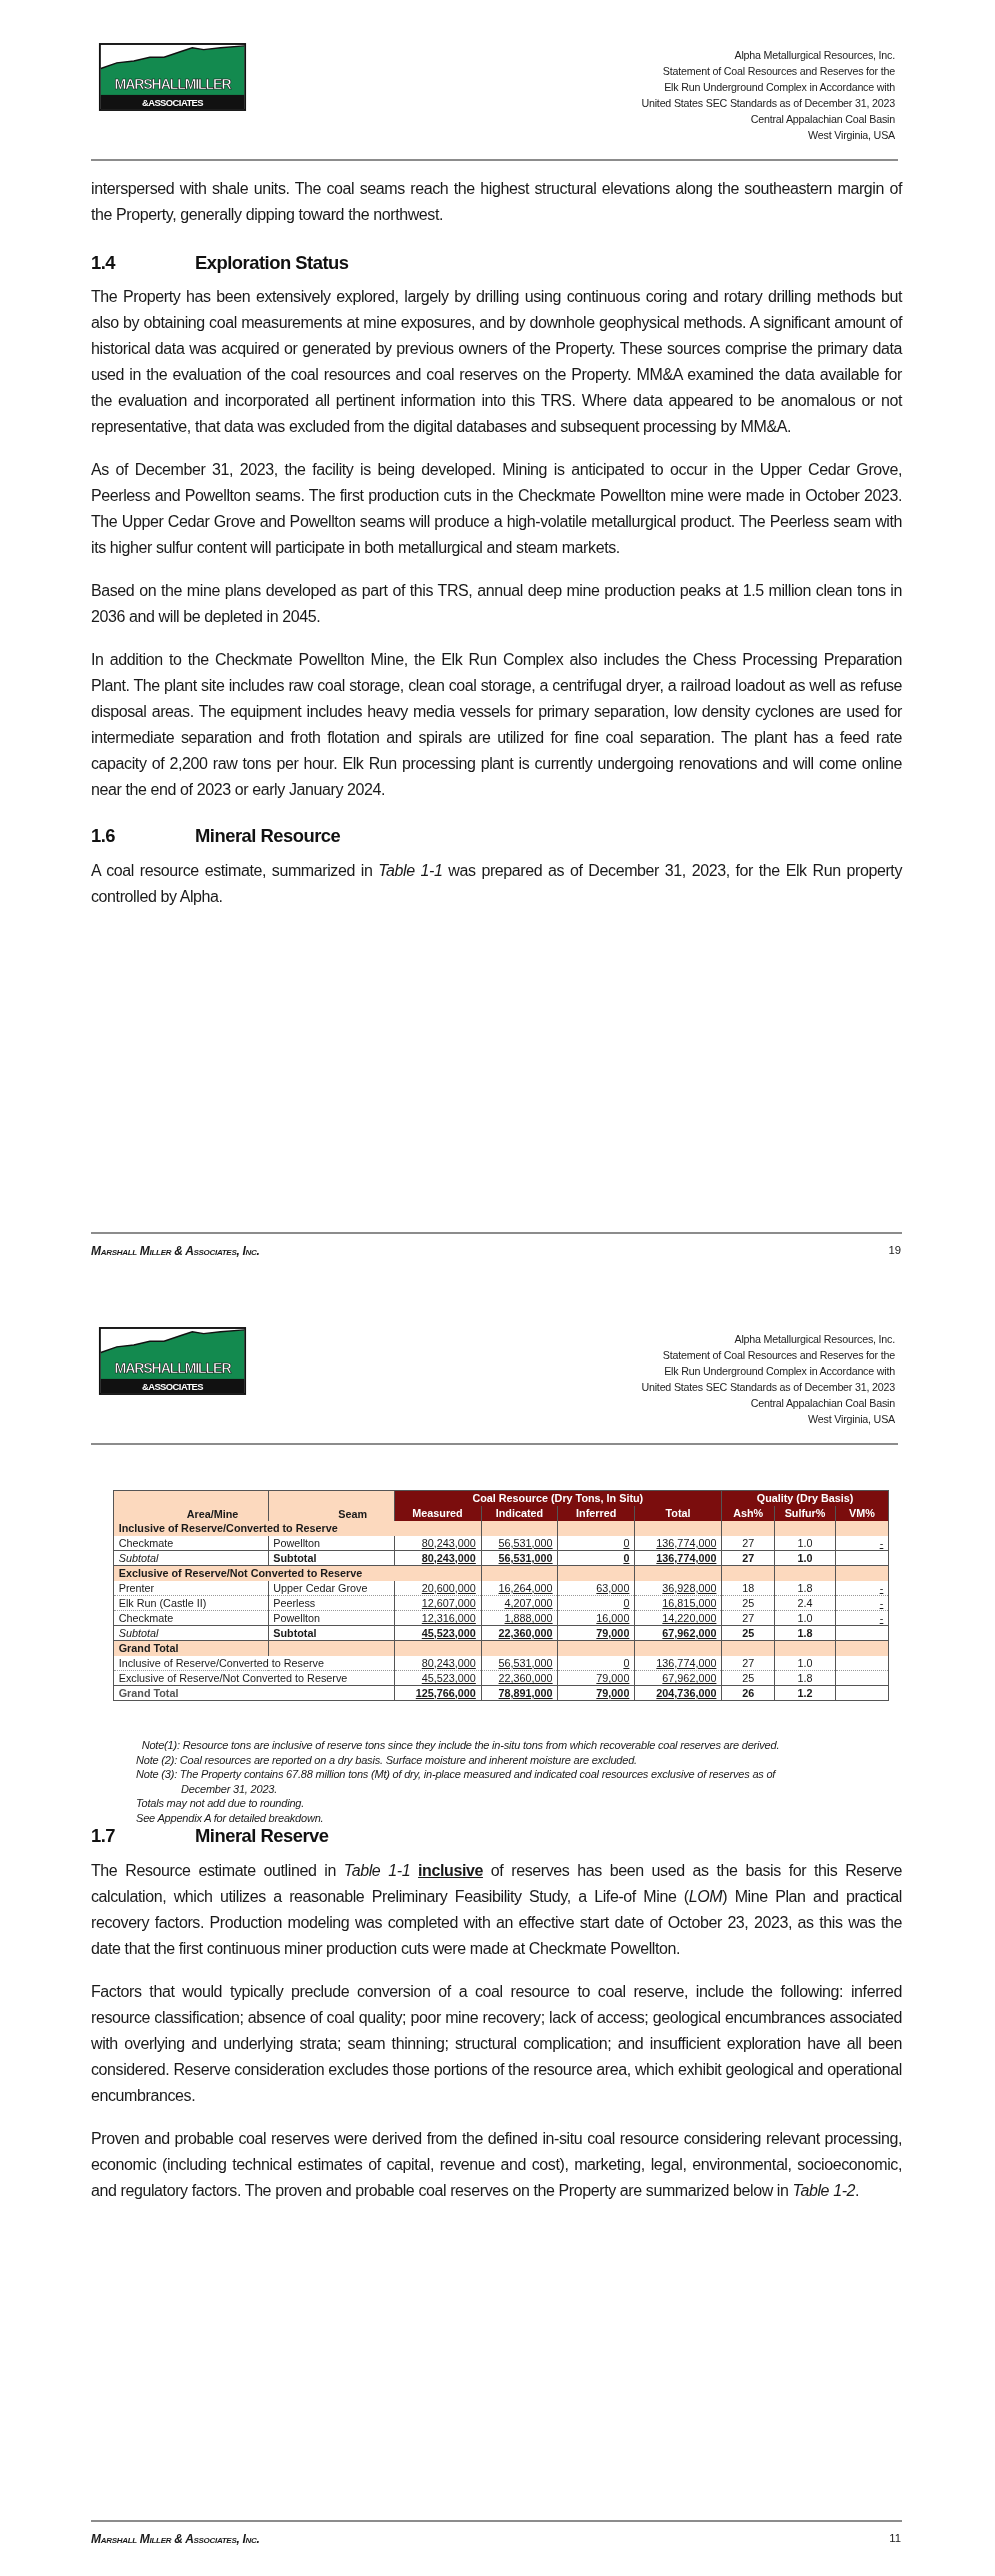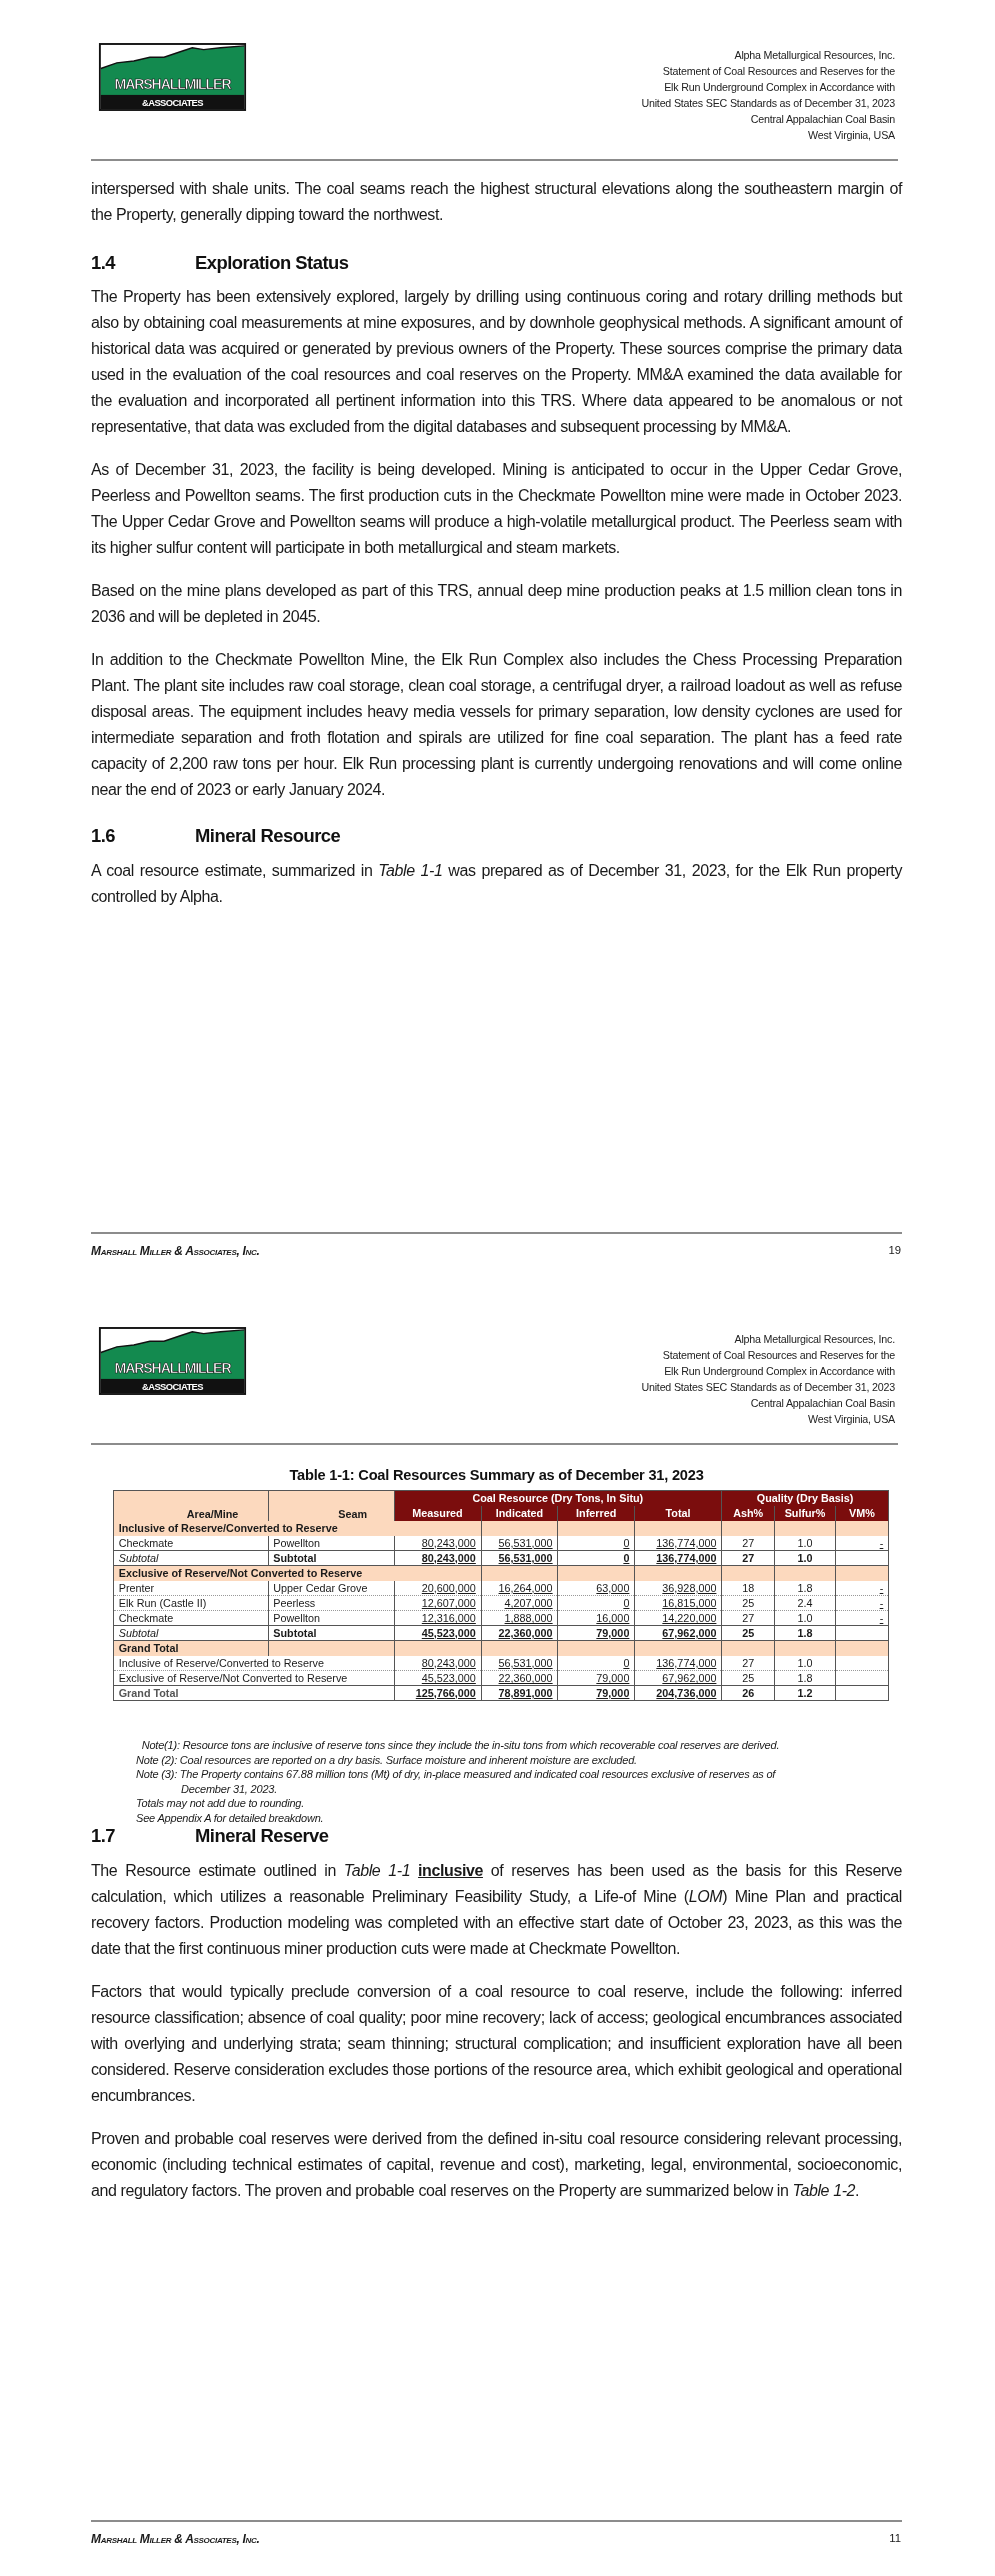--- a/index.html
+++ b/index.html
@@ -239,21 +239,20 @@
   <div class="hdr-lines" style="top:43px;">
     <div>Alpha Metallurgical Resources, Inc.</div>
     <div>Statement of Coal Resources and Reserves for the</div>
     <div>Elk Run Underground Complex in Accordance with</div>
     <div>United States SEC Standards as of December 31, 2023</div>
     <div>Central Appalachian Coal Basin</div>
     <div>West Virginia, USA</div>
   </div>
   <div class="hdr-rule" style="top:155px;"></div>
 
-  <div class="tbl-title">Table 1-1:  Coal Resources Summary as of December 31, 2023</div>
 
   <table class="res">
     <thead>
       <tr>
         <th class="peach c-area" rowspan="2">Area/Mine</th>
         <th class="peach c-seam bl" rowspan="2">Seam</th>
         <th class="dark bl" colspan="4">Coal Resource (Dry Tons, In Situ)</th>
         <th class="dark bl" colspan="3">Quality (Dry Basis)</th>
       </tr>
       <tr>

